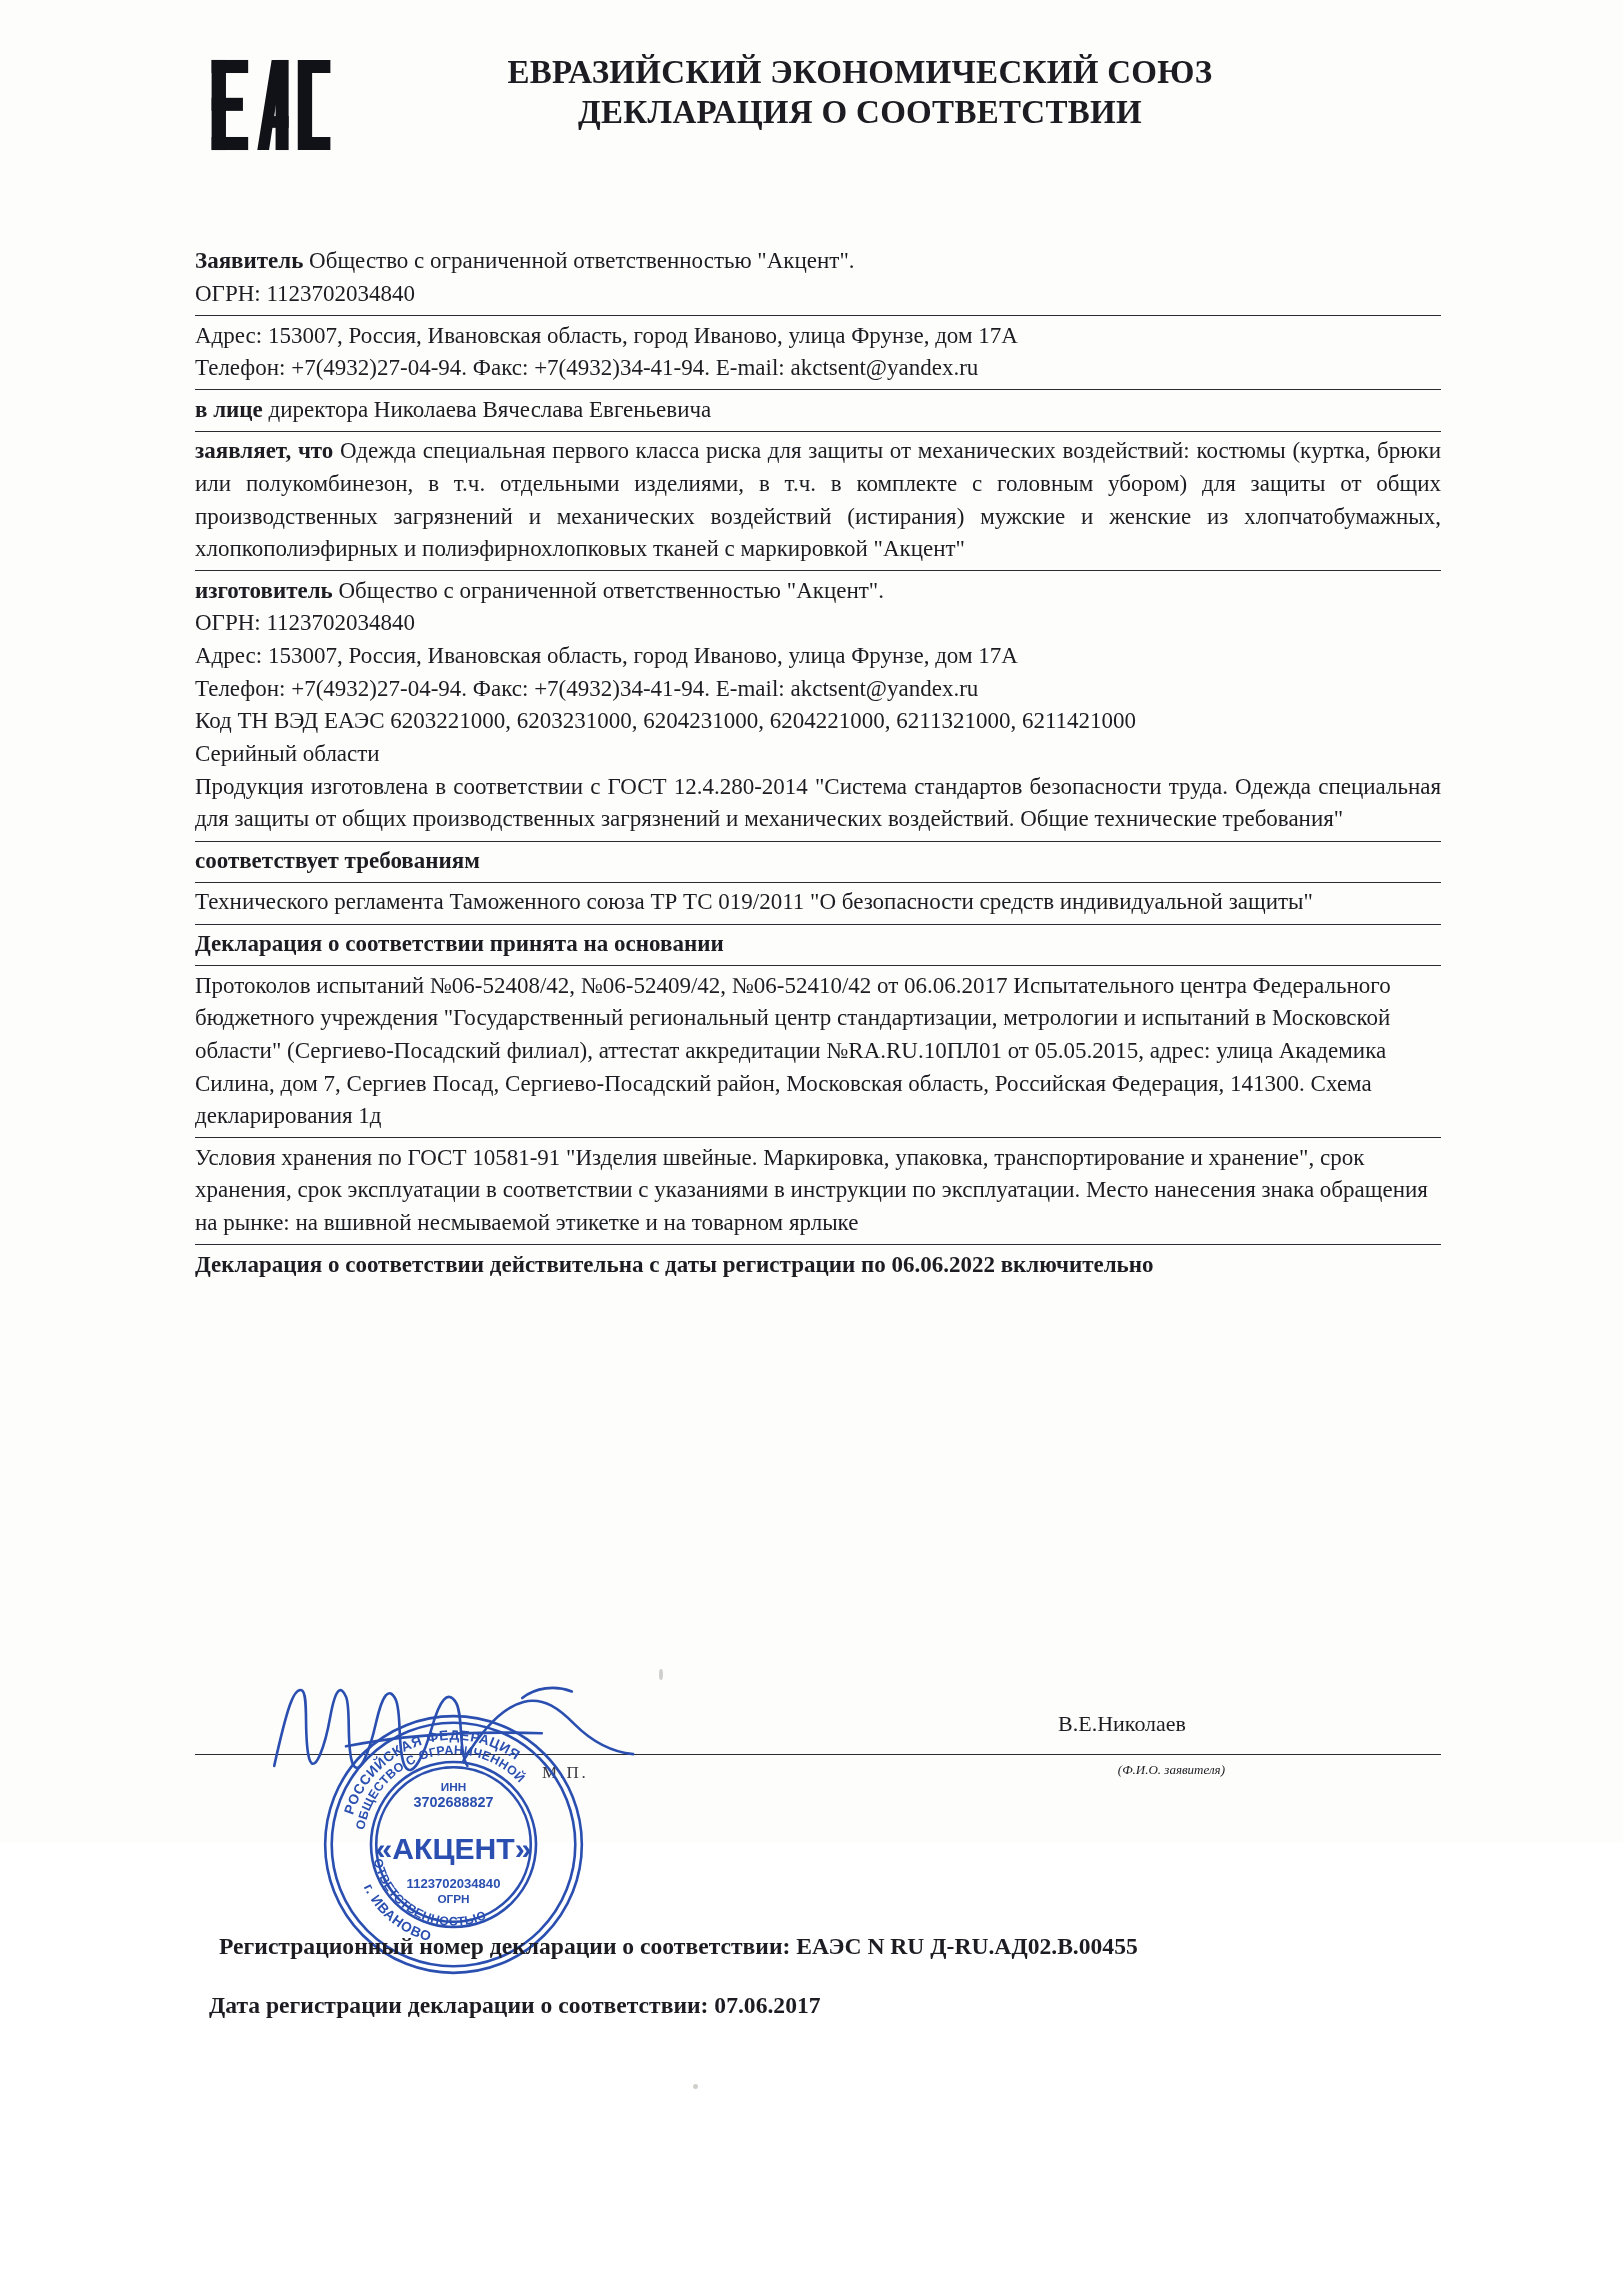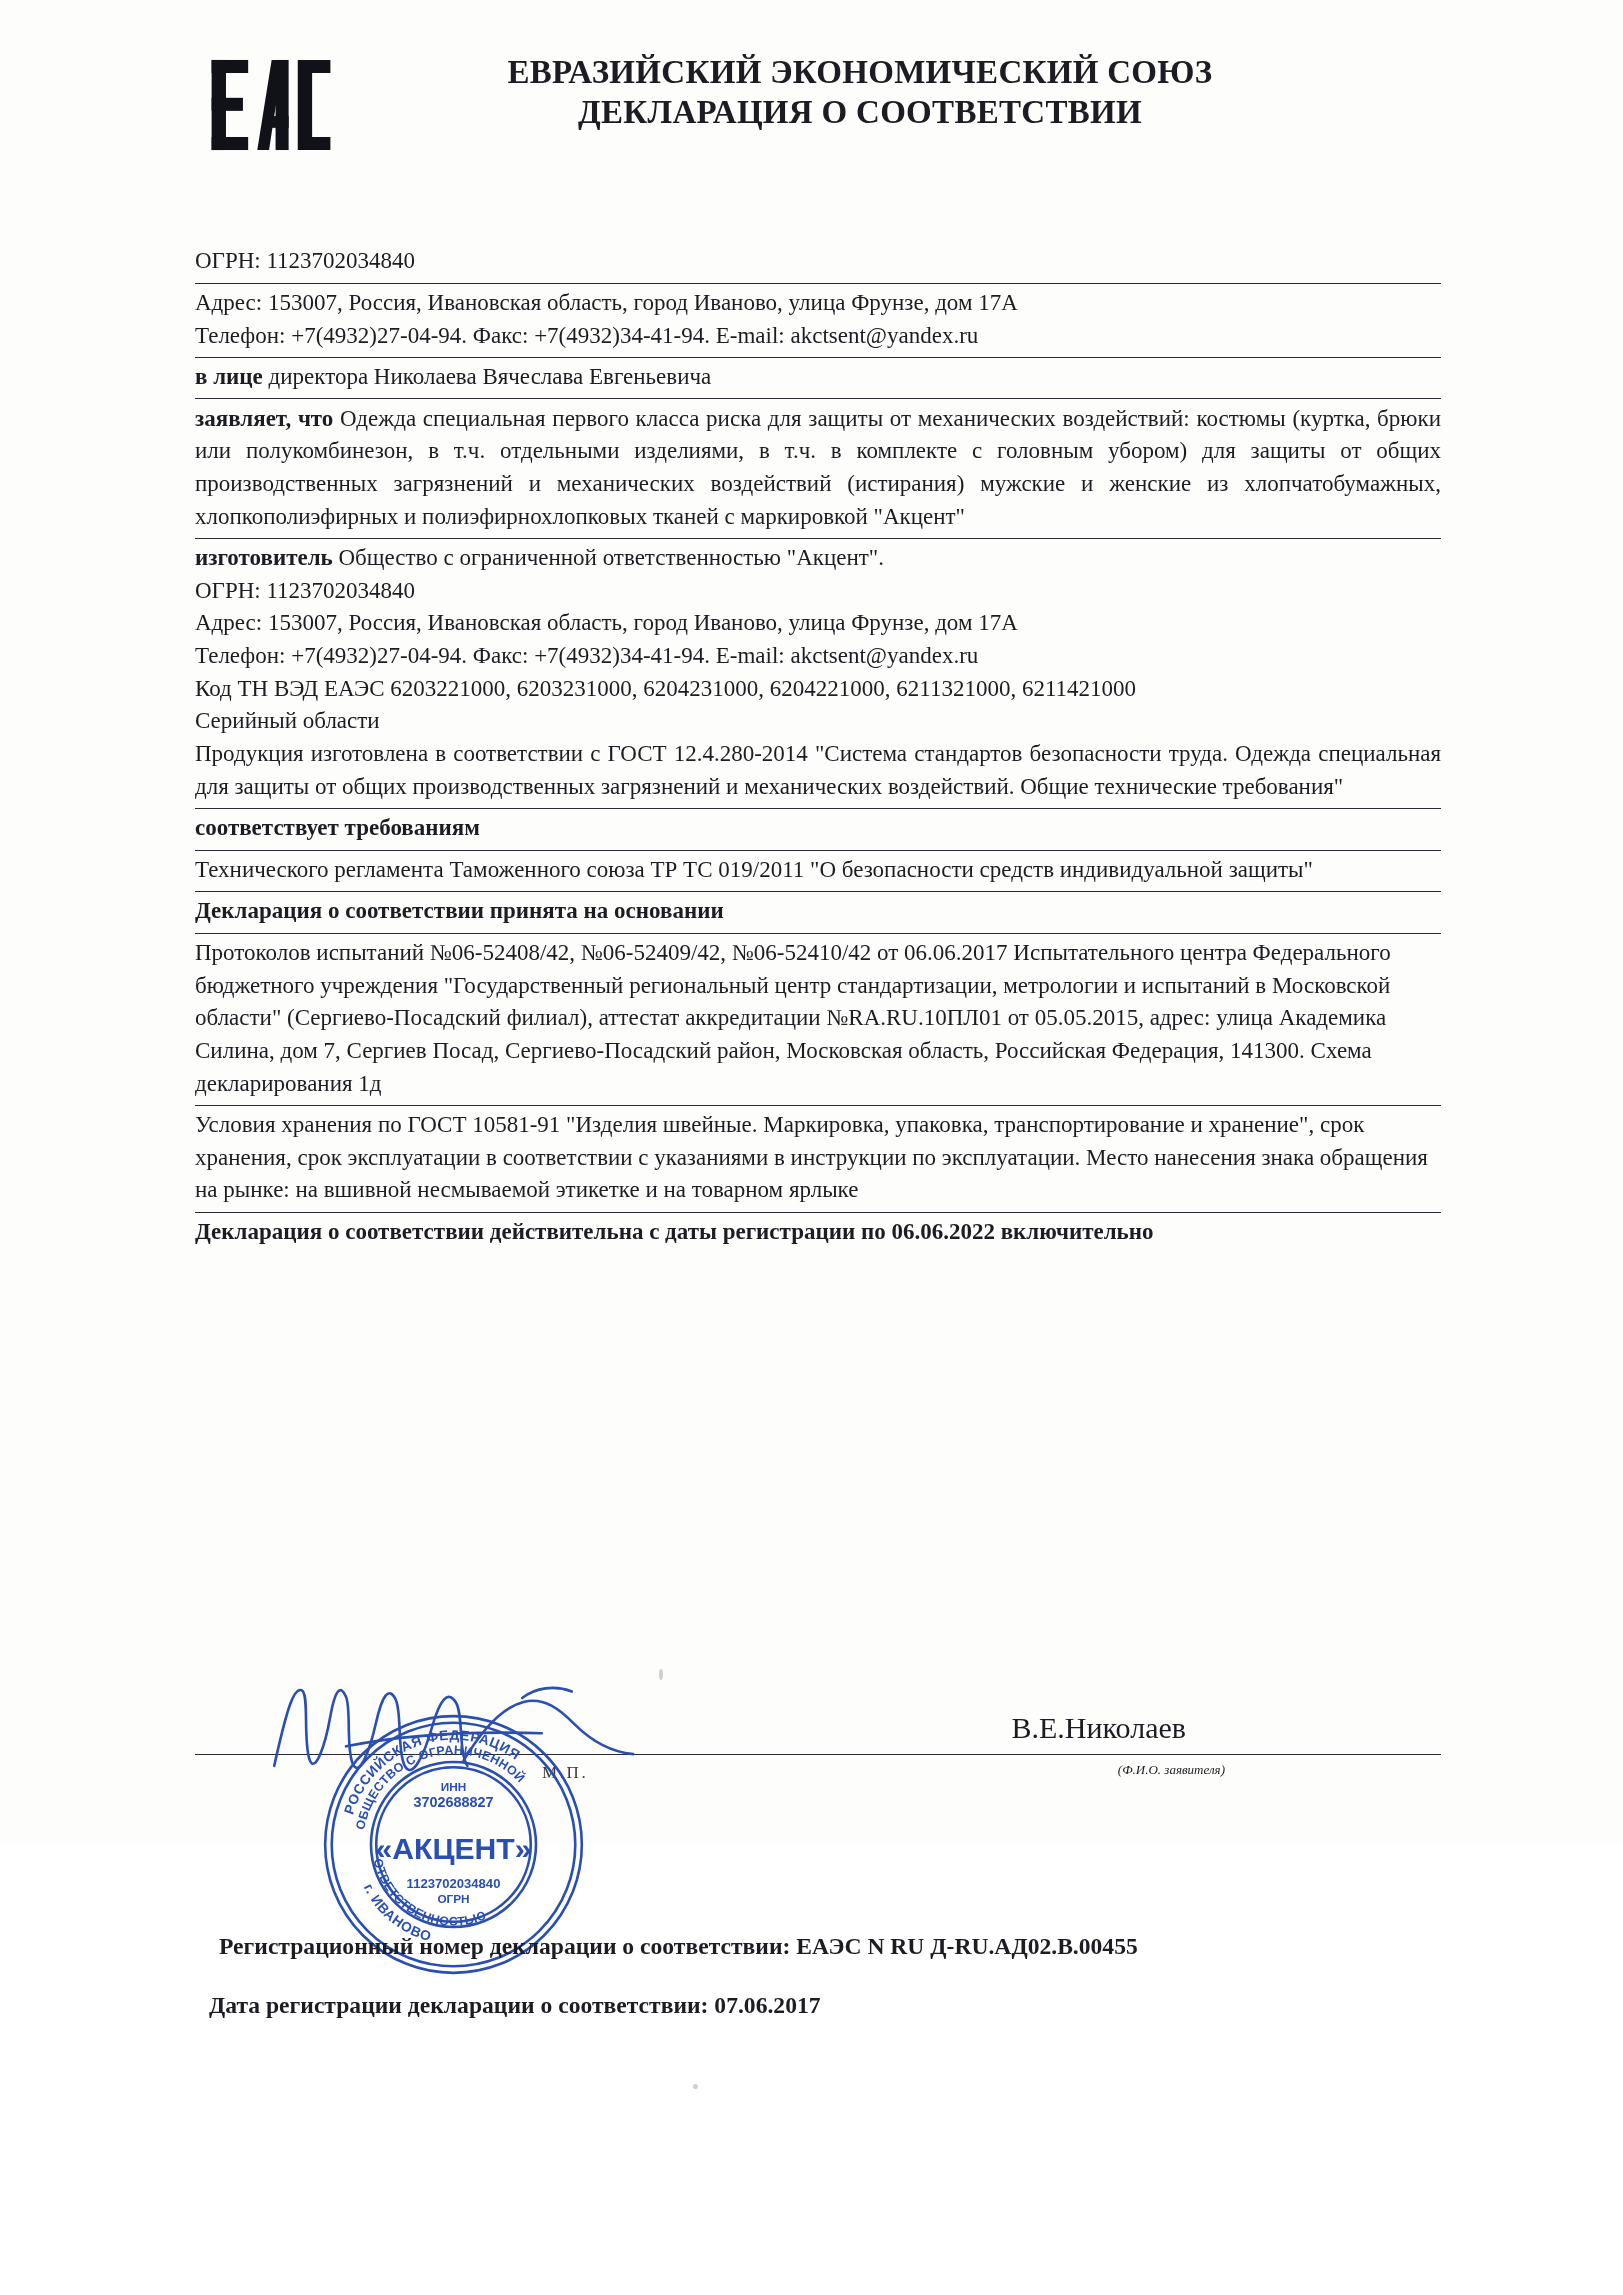--- a/index.html
+++ b/index.html
@@ -102,21 +102,21 @@
     position: absolute;
     left: 0;
     top: 73px;
     width: 1246px;
     border-bottom: 1.3px solid #2a2a33;
   }
   .sign-name {
     position: absolute;
     right: 255px;
     top: 30px;
-    font-size: 30px;
+    font-size: 22px;
     margin-left: 18px;
   }
   .sign-caption {
     position: absolute;
     right: 216px;
     top: 81px;
     font-size: 13px;
     font-style: italic;
   }
   .mp {
@@ -195,20 +195,21 @@
     </div>
     <div class="header-titles">
       <div class="line1">ЕВРАЗИЙСКИЙ ЭКОНОМИЧЕСКИЙ СОЮЗ</div>
       <div class="line2">ДЕКЛАРАЦИЯ О СООТВЕТСТВИИ</div>
     </div>
   </div>
 
   <div class="doc-body">
 
     <div class="sec rule">
+      <p><b>Заявитель</b><span> Общество с ограниченной ответственностью "Акцент".</span></p>
       <p>ОГРН: 1123702034840</p>
     </div>
 
     <div class="sec rule">
       <p>Адрес: 153007, Россия, Ивановская область, город Иваново, улица Фрунзе, дом 17А</p>
       <p>Телефон: +7(4932)27-04-94. Факс: +7(4932)34-41-94. E-mail: akctsent@yandex.ru</p>
     </div>
 
     <div class="sec rule">
       <p><b>в лице</b><span> директора Николаева Вячеслава Евгеньевича</span></p>

